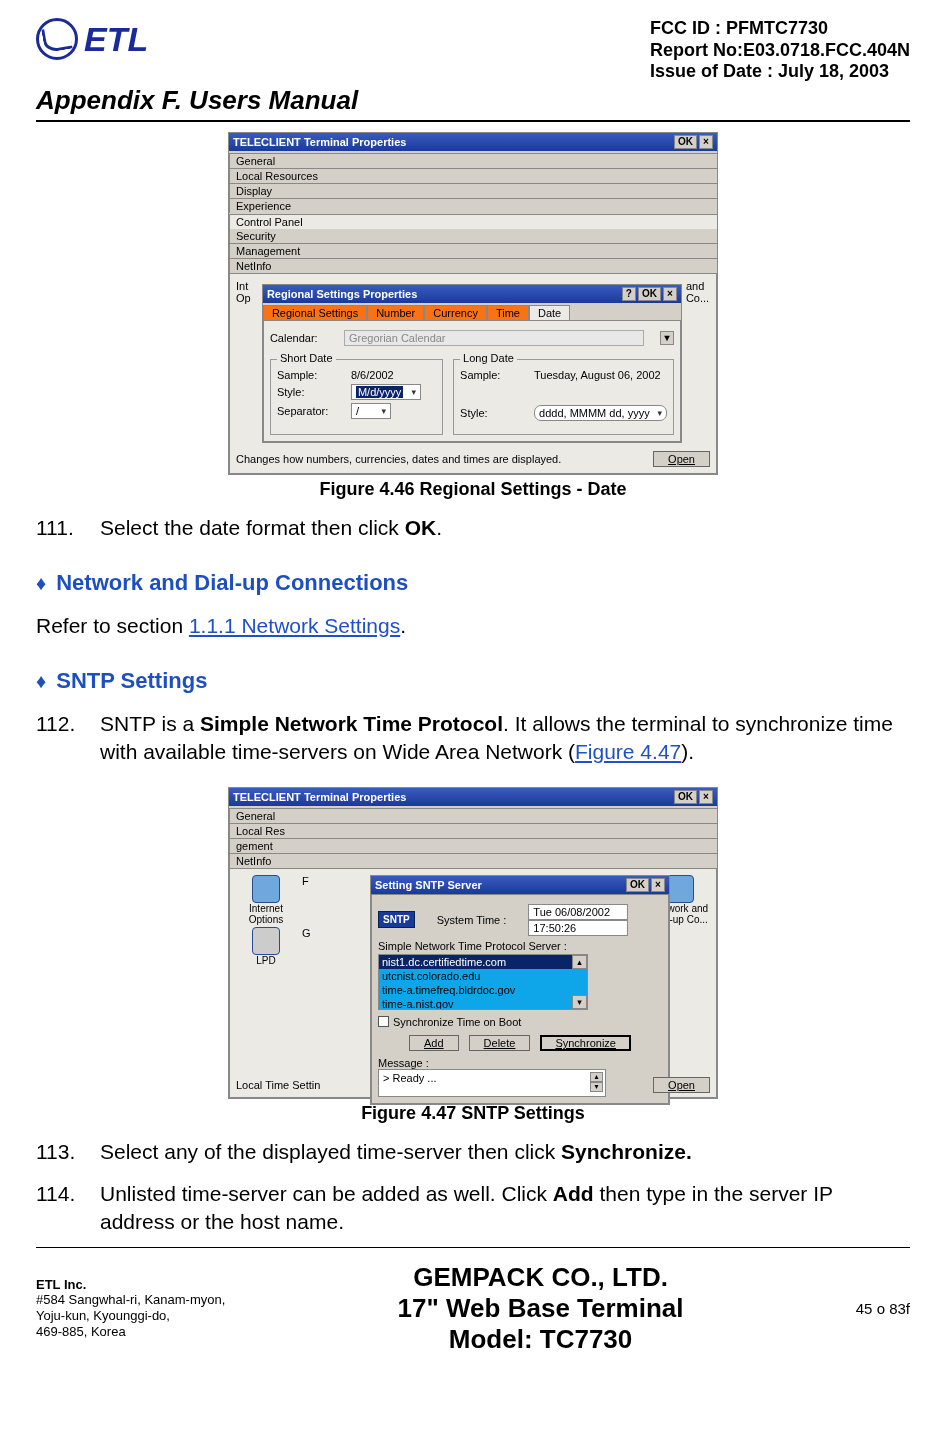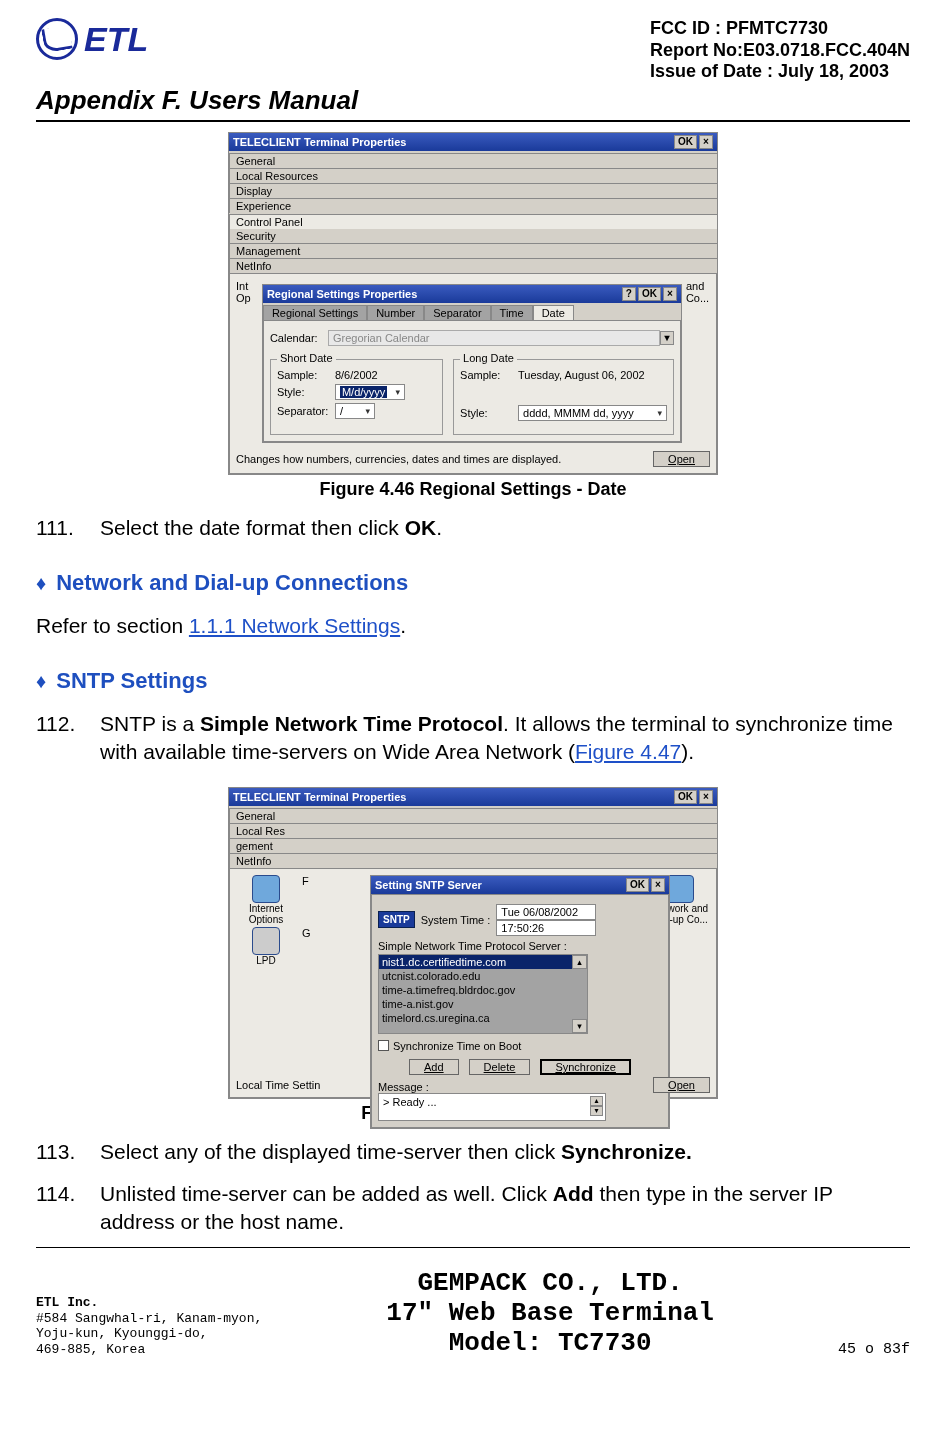--- a/index.html
+++ b/index.html
@@ -125,28 +125,28 @@
     display:inline-block;
     border:1px solid #888;
     background:#d4d0c8;
     width: 420px;
     margin: 4px 0 0 30px;
   }
   .inner-tabs { display:flex; padding-top:2px; }
   .inner-tab {
     border:1px solid #888;
     border-bottom:none;
-    background:#a3a3a3;
+    background:#f97316;
     padding:1px 8px;
     font-size:11px;
   }
   .inner-tab.active { background:#eceae4; }
   .inner-pane { background:#eceae4; border:1px solid #888; padding:6px; font-size:11px; }
 
-  .row { display:flex; align-items:center; margin:3px 0; gap:0; }
+  .row { display:flex; align-items:center; margin:3px 0; gap:16px; }
   .lbl { width:58px; }
   .field, .combo {
     background:#fff; border:1px solid #888; padding:1px 4px; font-size:11px; min-width:70px;
   }
   .combo { display:inline-flex; align-items:center; justify-content:space-between; }
   .combo .arrow, .spin .arrow { font-size:9px; padding-left:4px; color:#333; }
   .groupbox {
     border:1px solid #999; padding:6px 6px 10px 6px; position:relative; margin-top:10px;
   }
   .groupbox .legend {
@@ -157,44 +157,43 @@
   .sel { background:#0a246a; color:#fff; }
   .statusline { font-size:11px; margin-top:8px; display:flex; justify-content:space-between; align-items:center; }
   .btn {
     border:1px solid #666; background:#d4d0c8; padding:1px 14px; font-size:11px;
   }
   .btn.def { border:2px solid #000; padding:0 13px; }
   .iconcell { display:flex; flex-direction:column; align-items:center; width:60px; font-size:10px; text-align:center; }
   .iconcell .ic { width:28px; height:28px; background:#6fa8dc; border:1px solid #2a4b8d; border-radius:4px; }
   
   .listbox {
-    background:#a3a3a3; border:1px solid #888; width:210px; height:80px; overflow:hidden; font-size:11px;
+    background:#0ea5e9; border:1px solid #888; width:210px; height:56px; overflow:hidden; font-size:11px;
     position:relative;
   }
   .listbox .item { padding:0 3px; line-height:14px; white-space:nowrap; overflow:hidden; text-overflow:ellipsis;}
   .listbox .item.sel { background:#0a246a; color:#fff; }
   .scrollbtns { position:absolute; right:0; top:0; bottom:0; width:15px; display:flex; flex-direction:column; justify-content:space-between; }
   .scrollbtns div { background:#d4d0c8; border:1px solid #888; font-size:9px; text-align:center; line-height:12px; }
 
   .checkbox { display:inline-flex; align-items:center; gap:4px; font-size:11px; }
   .checkbox .box { width:11px; height:11px; border:1px solid #555; background:#fff; }
 
   .msgbox { background:#fff; border:1px solid #888; width: 228px; height:28px; padding:2px 4px; font-size:11px; position:relative; }
   .msgbox .tinyspin { position:absolute; right:2px; top:2px; display:flex; flex-direction:column; }
   .msgbox .tinyspin div { width:13px; height:10px; border:1px solid #888; background:#d4d0c8; font-size:8px; text-align:center; line-height:8px;}
 
   .footer {
     border-top:1px solid #000;
     margin-top:10px;
-    padding-top:20px;
+    padding-top:14px;
     font-size:13px;
     display:flex;
     justify-content:space-between;
-    align-items:flex-end;
-    font-family:Liberation Mono, monospace;
+    align-items:center;
   }
   .footer .left { line-height:1.2; }
   .footer .center { text-align:center; font-weight:bold; font-size:26px; flex:1; }
   .footer .right { font-size:15px; }
 </style>
 </head>
 <body>
 
 <div class="page">
 
@@ -241,21 +240,21 @@
                 <span>Regional Settings Properties</span>
                 <span class="titlebtns">
                   <span class="tbtn">?</span>
                   <span class="tbtn">OK</span>
                   <span class="tbtn">×</span>
                 </span>
               </div>
               <div class="inner-tabs">
                 <span class="inner-tab">Regional Settings</span>
                 <span class="inner-tab">Number</span>
-                <span class="inner-tab">Separator</span>
+                <span class="inner-tab">Currency</span>
                 <span class="inner-tab">Time</span>
                 <span class="inner-tab active">Date</span>
               </div>
               <div class="inner-pane">
                 <div class="row">
                   <span class="lbl">Calendar:</span>
                   <span class="disabledField" style="flex:1;">
                     <span>Gregorian Calendar</span>
                   </span>
                   <span class="tbtn" style="background:#d4d0c8;">▾</span>
@@ -284,21 +283,21 @@
                   </div>
                   <div class="groupbox" style="flex:1.3;">
                     <span class="legend">Long Date</span>
                     <div class="row">
                         <span class="lbl">Sample:</span>
                         <span>Tuesday, August 06, 2002</span>
                       </div>
                     <div style="height:18px;"></div>
                     <div class="row">
                       <span class="lbl">Style:</span>
-                      <span class="combo" style="flex:1;">
+                      <span class="combo" style="flex:1;border-radius:7px;">
                           <span>dddd, MMMM dd, yyyy</span>
                           <span class="arrow">▾</span>
                         </span>
                     </div>
                   </div>
                 </div>
               </div>
             </div>
           </div>
           <div style="width:30px; font-size:11px; padding-left:4px;">

